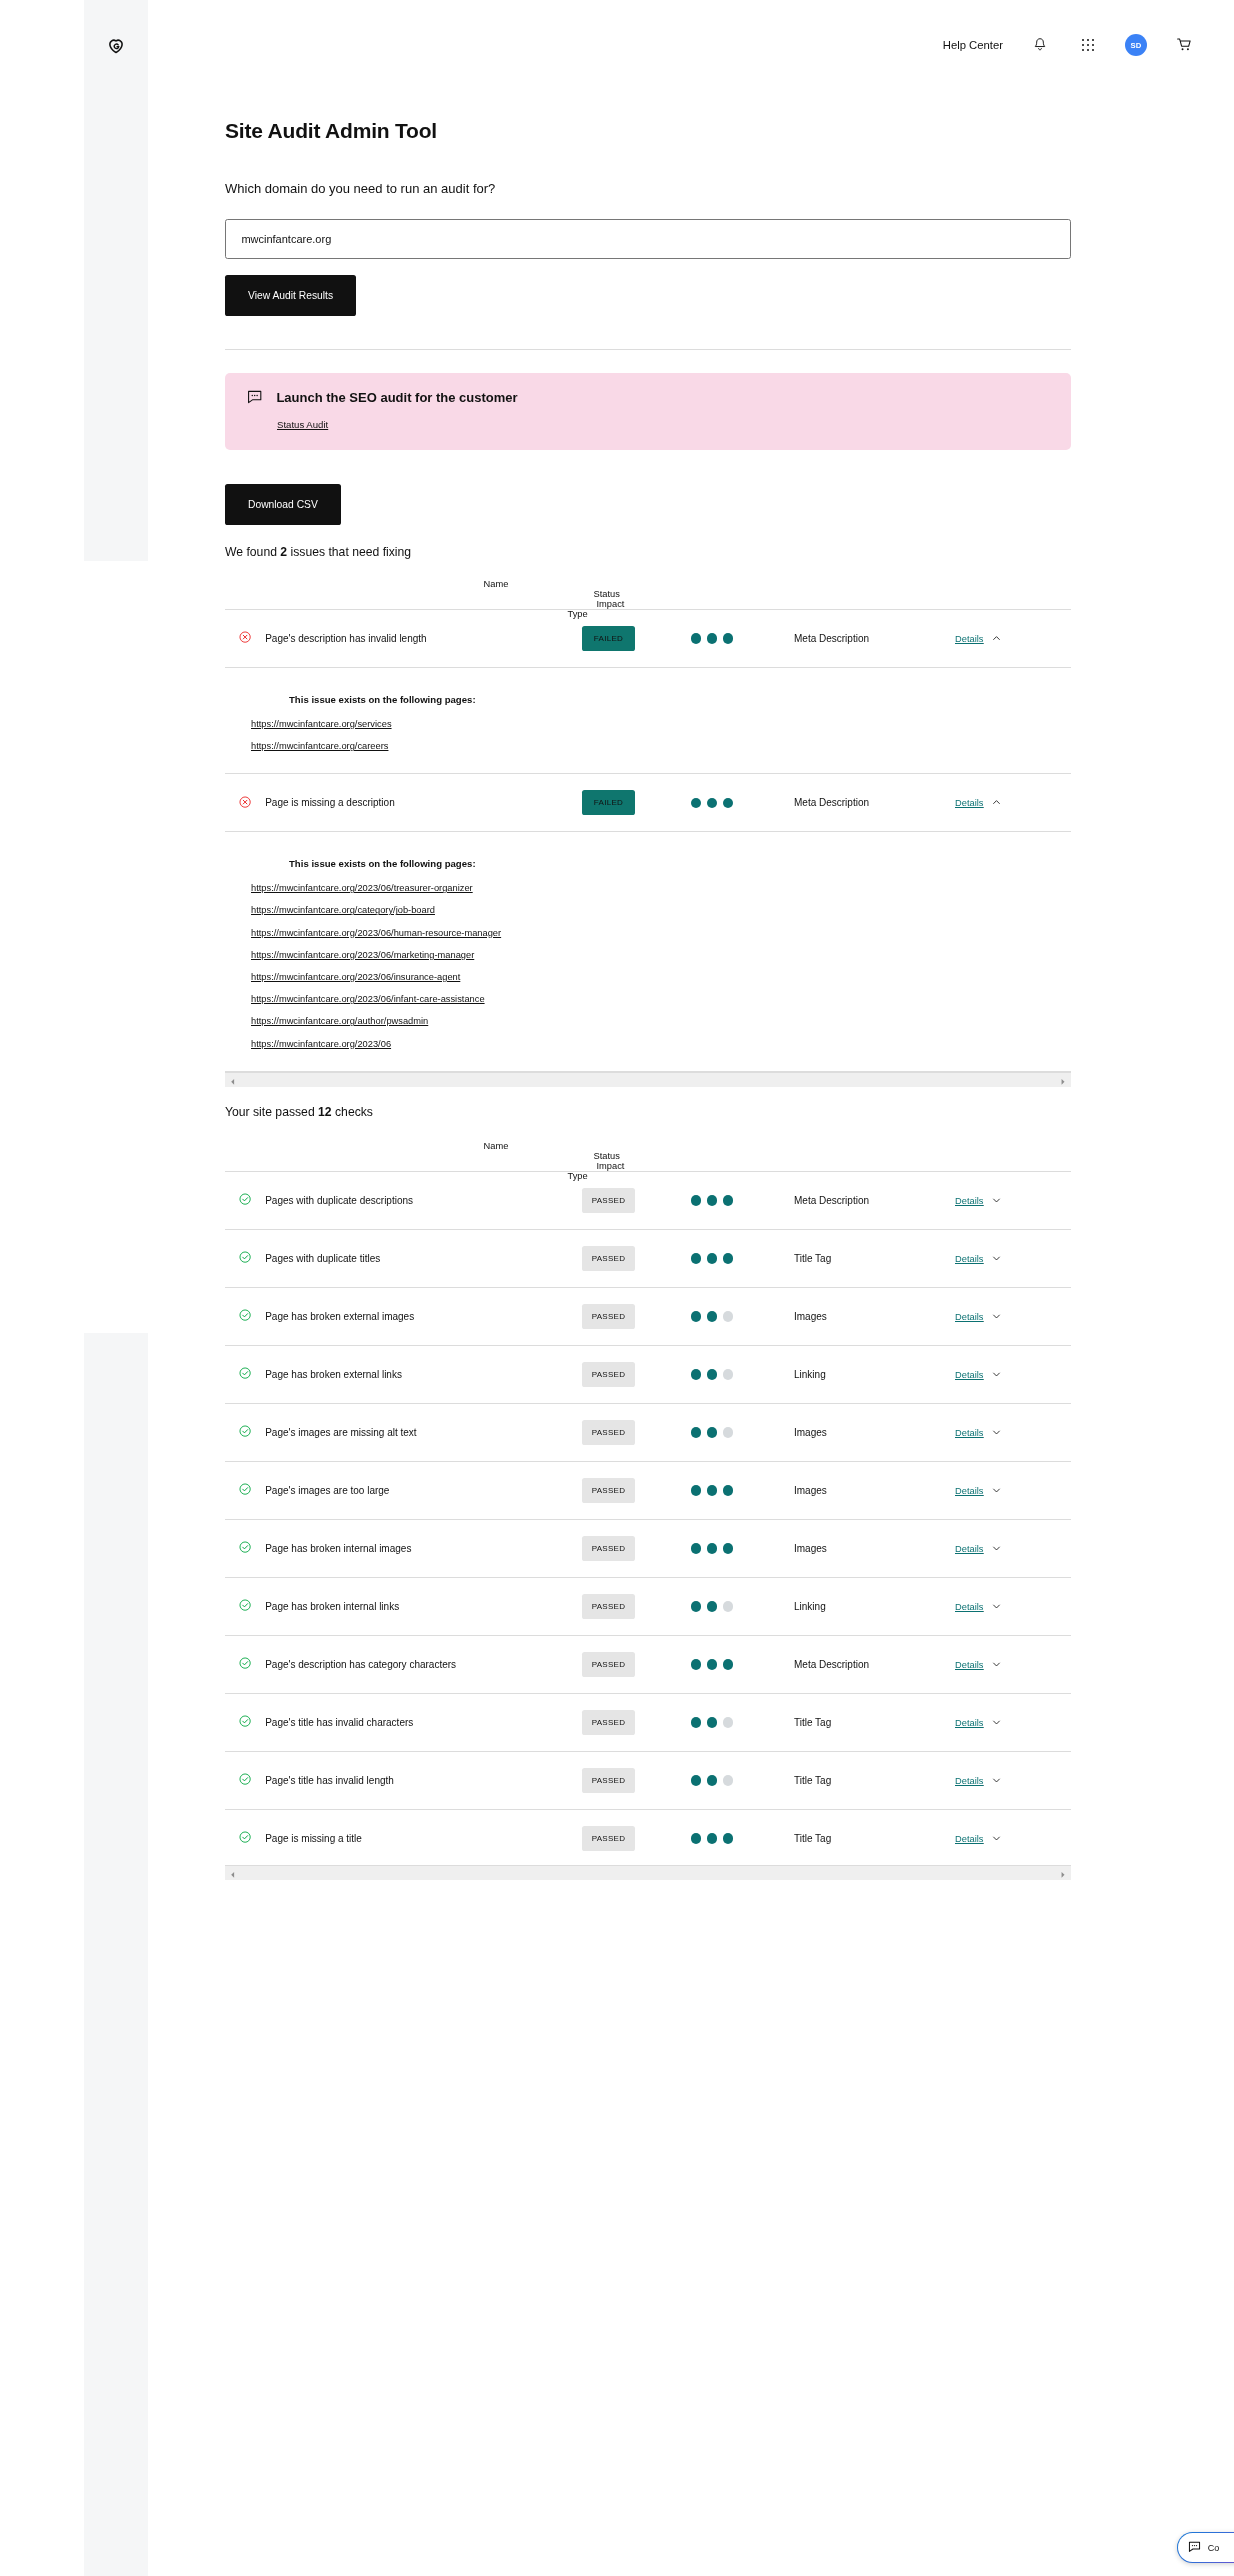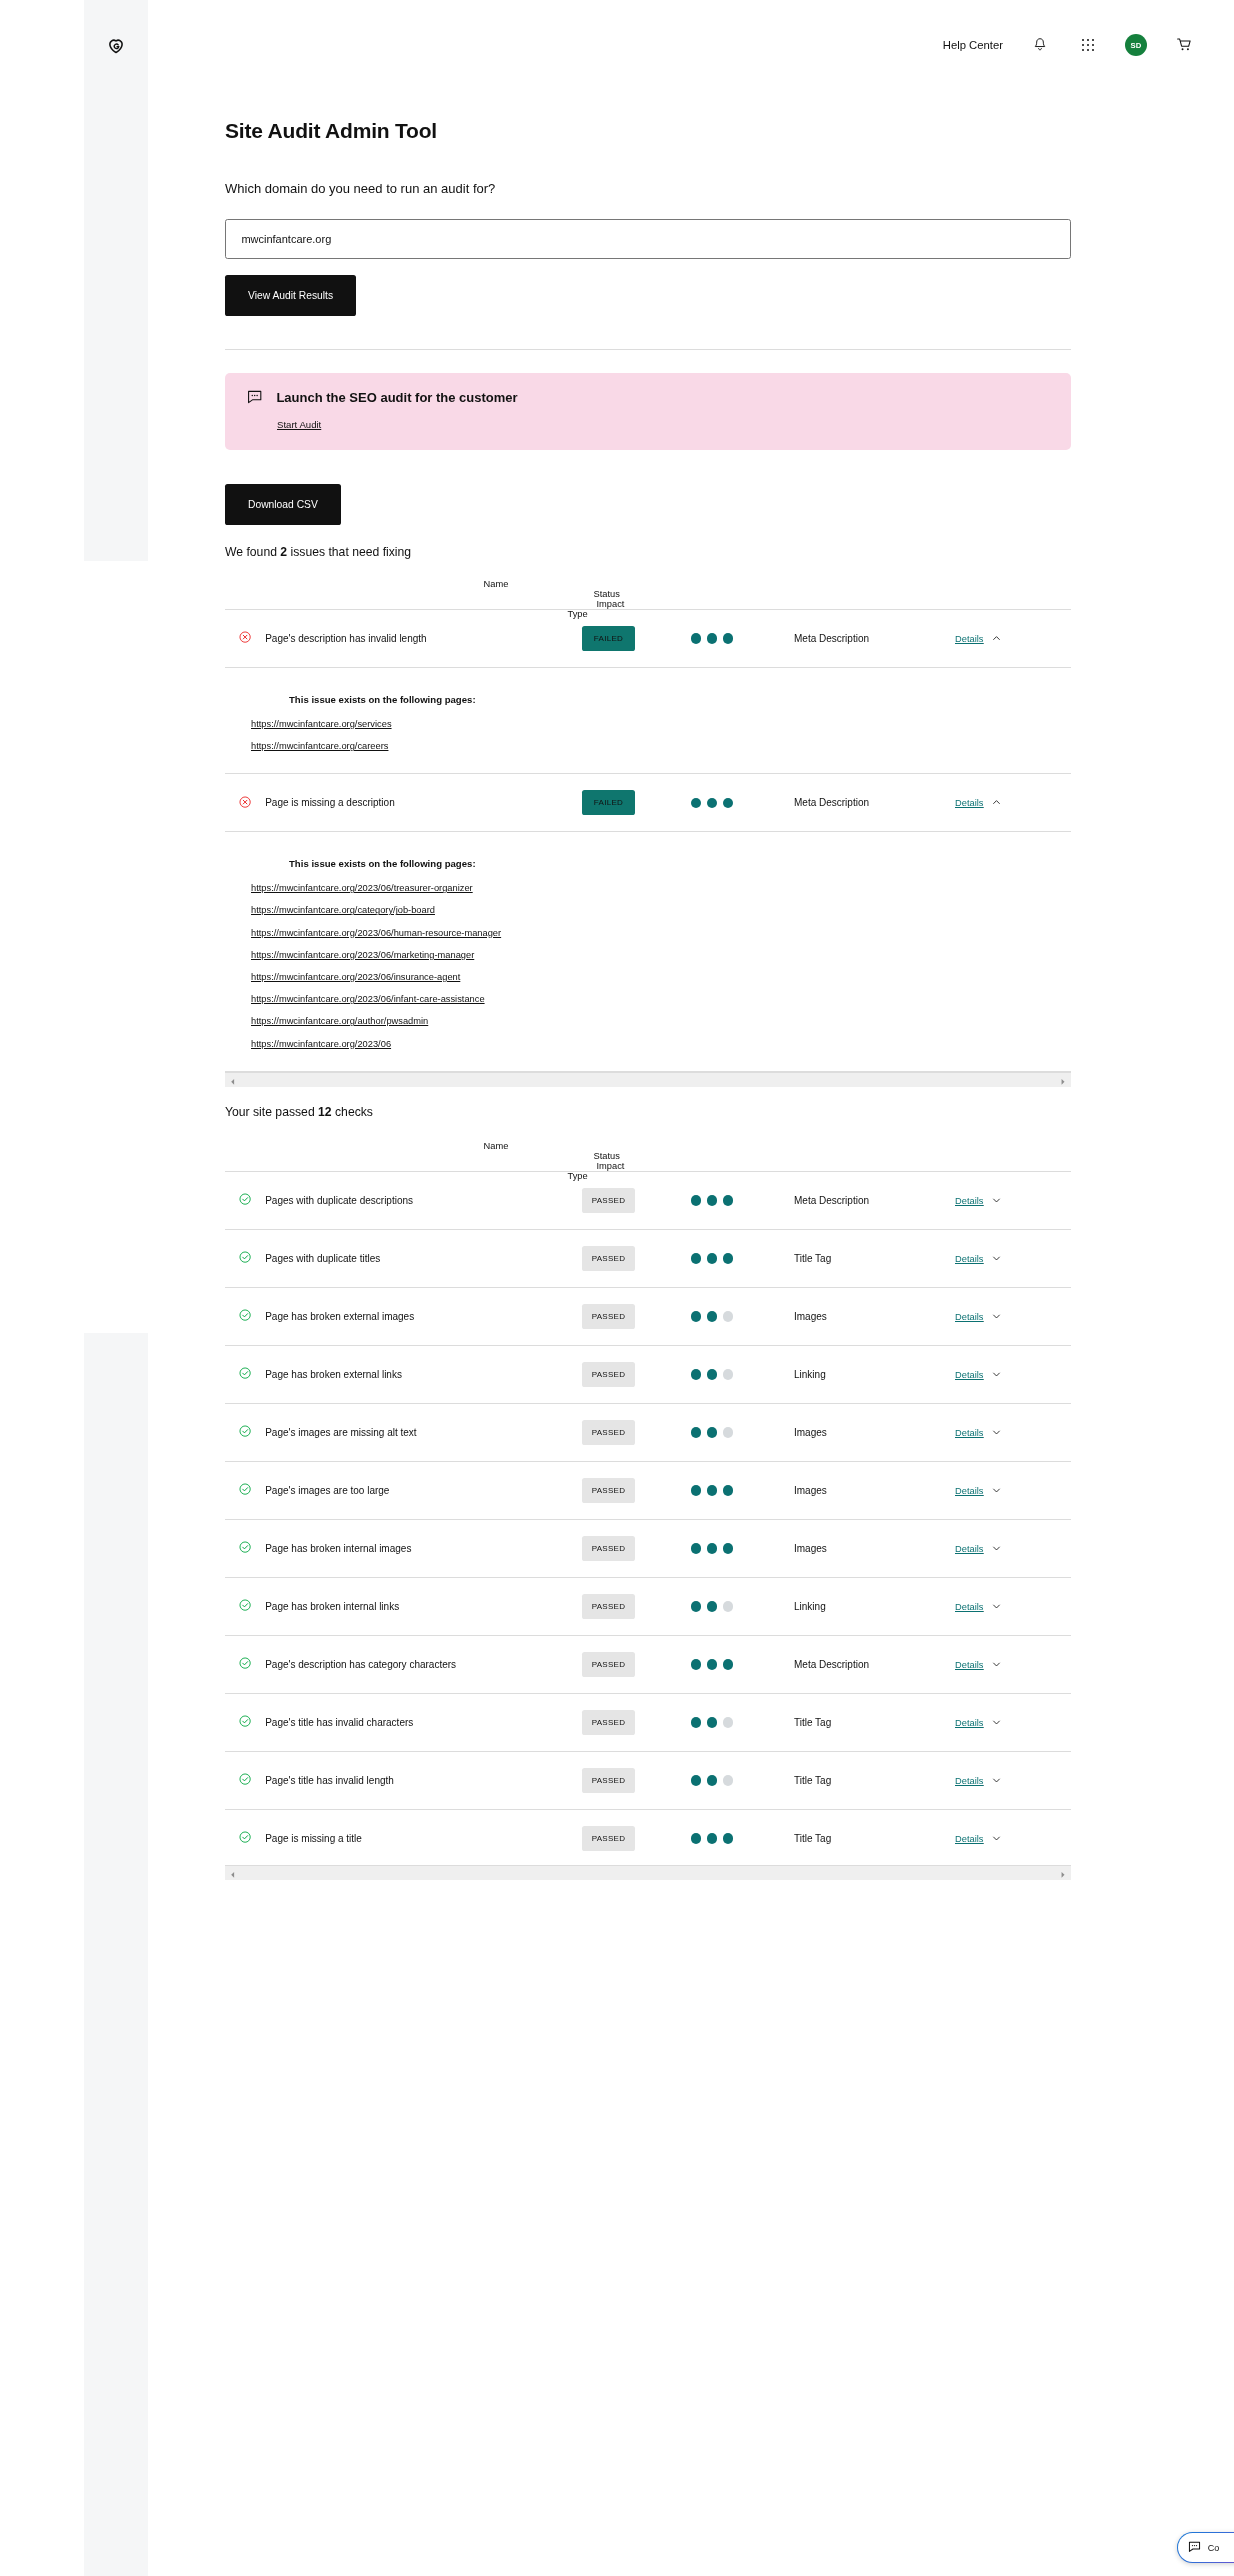--- a/index.html
+++ b/index.html
@@ -33,21 +33,21 @@
     background:#ffffff;
     display:flex; align-items:center; justify-content:flex-end;
     padding-right:40px; gap:26px;
   }
   .help-center {
     font-size:11.3px; color:#111; text-decoration:none; white-space:nowrap;
     cursor:pointer;
   }
   .hdr-icon { width:22px; height:22px; display:flex; align-items:center; justify-content:center; cursor:pointer; }
   .avatar {
-    width:22px; height:22px; border-radius:50%; background:#15803d;
+    width:22px; height:22px; border-radius:50%; background:#3b82f6;
     color:#ffffff; font-size:7.7px; font-weight:bold;
     display:flex; align-items:center; justify-content:center;
     letter-spacing:0.2px; cursor:pointer;
   }
   .grid9 { display:grid; grid-template-columns:repeat(3,2.6px); grid-template-rows:repeat(3,2.6px); gap:2.6px; }
   .grid9 i { width:2.6px; height:2.6px; background:#111; border-radius:50%; display:block; }
   h1.page-title {
     margin:0; position:absolute; left:225px; top:119px;
     font-size:21px; font-weight:bold; letter-spacing:-0.2px; color:#111;
   }
@@ -230,21 +230,21 @@
     <span>
       <svg width="15.4" height="14" viewBox="0 0 24 22" aria-hidden="true">
         <path d="M2.4 2.2h19.2v13.0H9.0l-6.6 4.6z" fill="none" stroke="#111" stroke-width="1.7" stroke-linejoin="round"></path>
         <circle cx="8.2" cy="8.6" r="1.15" fill="#111"></circle>
         <circle cx="12.0" cy="8.6" r="1.15" fill="#111"></circle>
         <circle cx="15.8" cy="8.6" r="1.15" fill="#111"></circle>
       </svg>
     </span>
     <span class="banner-title">Launch the SEO audit for the customer</span>
   </div>
-  <a class="banner-link">Start Audit</a>
+  <a class="banner-link">Status Audit</a>
 </div>
 
 <button class="btn-dark download-csv">Download CSV</button>
 
 <div class="found-line">
   <span>We found </span><b>2</b><span> issues that need fixing</span>
 </div>
 
 <div class="table" style="top:579px;">
   <div class="thead">

